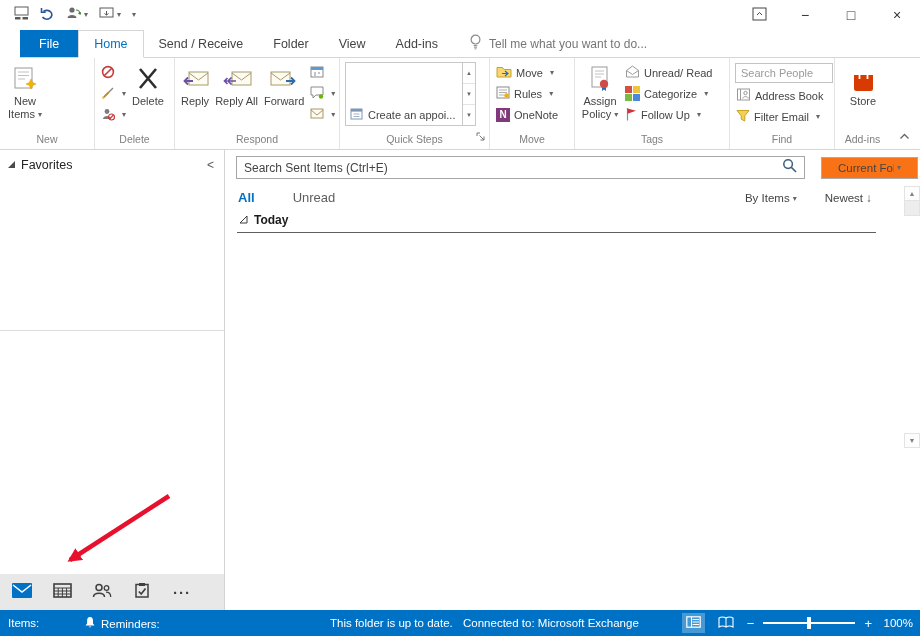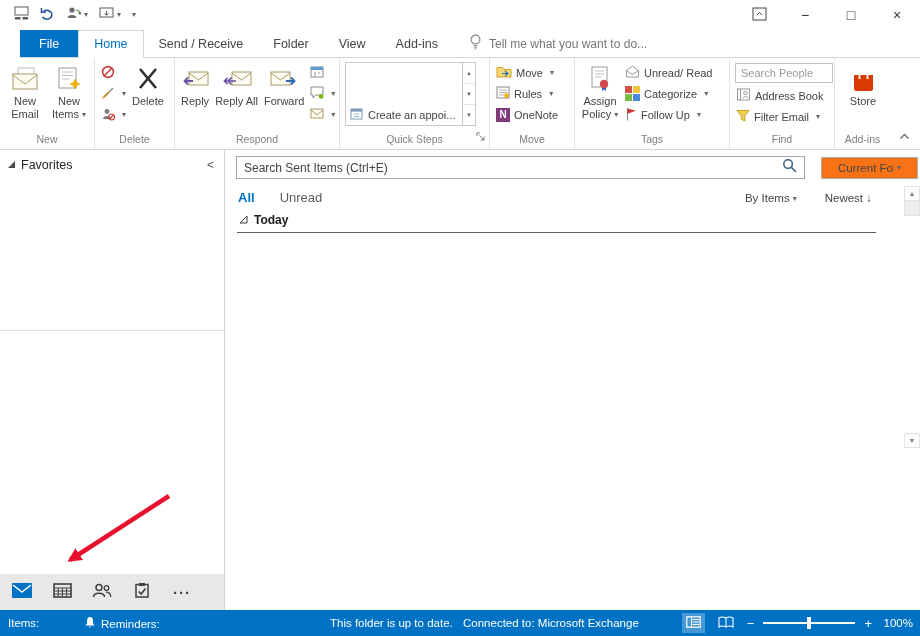--- a/index.html
+++ b/index.html
@@ -59,21 +59,21 @@
 
   .content { flex:1; position:relative; background:#fff; }
   .search-row { display:flex; align-items:center; padding:6px 2px 4px 11px; gap:16px; }
   .search-box { flex:1; height:23px; border:1px solid #a6a6a6; display:flex; align-items:center; padding:0 7px; background:#fff; }
   .search-box input { border:none; outline:none; flex:1; font-size:12px; color:#7f1d1d; background:transparent; }
   .search-box input::placeholder { color:#444; }
   .scope-btn { width:97px; height:22px; border:1px solid #ababab; display:flex; align-items:center; padding:0 16px; font-size:11.5px; color:#444; background:#f97316; }
   .scope-btn .lbl { flex:1; white-space:nowrap; overflow:hidden; }
   .filter-row { display:flex; align-items:center; padding:7px 48px 3px 13px; }
   .f-all { color:#0072c6; font-weight:bold; font-size:13px; }
-  .f-unread { color:#5d5d5d; font-size:13px; margin-left:25px; }
+  .f-unread { color:#5d5d5d; font-size:13px; margin-left:38px; }
   .f-right { margin-left:auto; display:flex; gap:28px; font-size:11.5px; color:#444; align-items:center; }
   .group-row { display:flex; align-items:center; gap:6px; padding:5px 12px 2px 14px; font-size:12px; font-weight:bold; color:#1b1b1b; }
   .today-line { margin:3px 44px 0 12px; border-bottom:1px solid #5f5f5f; }
   .list-scrollbar { position:absolute; top:36px; right:0; width:16px; height:262px; }
   .sb-btn { width:16px; height:15px; background:#fdfdfd; border:1px solid #e3e3e3; color:#818181; font-size:7px; display:flex; align-items:center; justify-content:center; }
   .sb-thumb { width:16px; height:15px; background:#ededed; border:1px solid #e3e3e3; border-top:none; }
   .sb-bottom { position:absolute; bottom:0; }
 
   
   .statusbar { position:absolute; left:0; right:0; bottom:0; height:26px; background:#0072c6; color:#fff; font-size:11.5px; }
@@ -157,30 +157,20 @@
             <path d="M4.7 11.6 h3.6 M5 13.2 h3 M5.6 14.8 h1.8" stroke="#8a8a8a" fill="none"></path>
           </svg></span>
       <span>Tell me what you want to do...</span>
     </div>
   </div>
 
   <div class="ribbon">
 
     <div class="rgroup" style="width:95px">
       <div class="rg-body">
-        <div class="btn-lg">
-          <span class="ic">
-              <svg width="30" height="24" viewBox="0 0 30 24">
-                <rect x="8" y="1" width="16" height="12" fill="#fff" stroke="#b9b9b9"></rect>
-                <rect x="3" y="7" width="24" height="15" fill="#fdfbf2" stroke="#a79a67"></rect>
-                <path d="M3 8 L15 17 L27 8" fill="none" stroke="#a79a67"></path>
-              </svg>
-            </span>
-          <span class="lbl">New Email</span>
-        </div>
         <div class="btn-lg">
           <span class="ic">
               <svg width="26" height="26" viewBox="0 0 26 26">
                 <rect x="3" y="2" width="17" height="20" fill="#fff" stroke="#9a9a9a"></rect>
                 <path d="M6 6 h11 M6 9.5 h11 M6 13 h7" stroke="#c0c0c0"></path>
                 <path d="M19 13 l1.6 3.4 3.4 1.6 -3.4 1.6 -1.6 3.4 -1.6 -3.4 -3.4 -1.6 3.4 -1.6 z" fill="#f2b200" stroke="#d89c00" stroke-width="0.5"></path>
               </svg>
             </span>
           <span class="lbl dd">New Items</span>
         </div>

